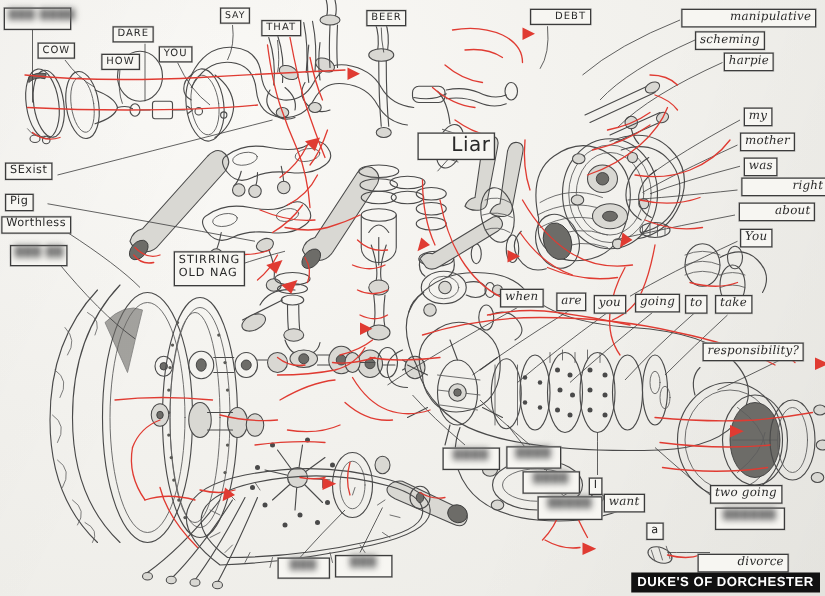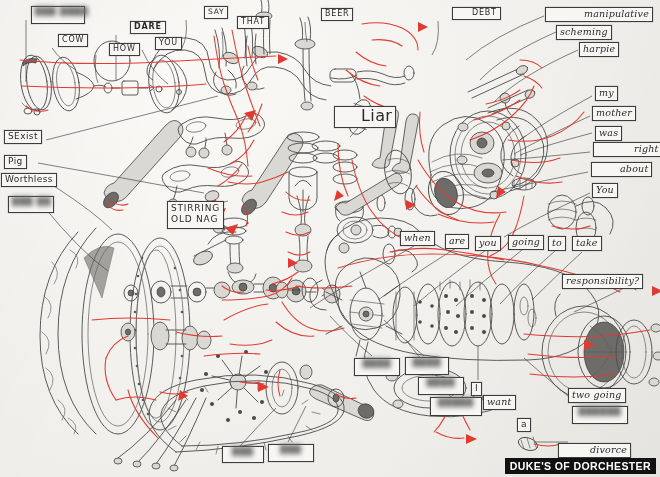--- a/index.html
+++ b/index.html
@@ -37,21 +37,21 @@
     border:1.1px solid #3c3c3c;
     color:#2a2a2a;
     font-family:"DejaVu Sans", sans-serif;
     font-size:9px;
     line-height:1.05;
     padding:1px 3px 2px 3px;
     white-space:nowrap;
     letter-spacing:0.4px;
     box-shadow:0 0 0 0.4px rgba(60,60,60,0.25);
   }
-  .lbl.caps{text-transform:uppercase;font-size:8px;letter-spacing:0.8px;margin-left:28px;}
+  .lbl.caps{text-transform:uppercase;font-size:8px;letter-spacing:0.8px;}
   .lbl.script{font-family:"DejaVu Serif", serif;font-style:italic;font-size:9.5px;letter-spacing:0.2px;}
   .lbl.two{line-height:1.25;white-space:pre-line;font-size:9px;}
   .lbl.tiny{font-size:7.5px;}
   .lbl.big{font-size:16px;padding-left:26px;}
 
   
   .lbl.redacted{
     color:transparent;
     position:absolute;
   }
@@ -641,21 +641,21 @@
       <path d="M418 22 l10 5 -10 5z"></path>
     </g>
   </svg>
 
   <div id="labels-layer">
       <div class="lbl caps redacted" style="left: 3px; top: 6px; width: 46px; height: 13px;">
         <span class="blurtxt">███ ████</span>
       </div>
       <div class="lbl caps" style="left: 30px; top: 34px;">COW</div>
       <div class="lbl caps" style="left: 81px; top: 43px;">HOW</div>
-      <div class="lbl caps" style="left: 102px; top: 21px; font-weight: bold;">DARE</div>
+      <div class="lbl caps" style="left: 90px; top: 21px;">DARE</div>
       <div class="lbl caps" style="left: 127px; top: 37px;">YOU</div>
       <div class="lbl caps tiny" style="left: 176px; top: 6px;">SAY</div>
       <div class="lbl caps" style="left: 209px; top: 16px;">THAT</div>
       <div class="lbl caps" style="left: 293px; top: 8px;">BEER</div>
       <div class="lbl caps" style="left: 424px; top: 7px; padding-left: 19px;">DEBT</div>
       <div class="lbl script" style="left: 545px; top: 7px; padding-left: 38px;">manipulative</div>
       <div class="lbl script" style="left: 556px; top: 25px;">scheming</div>
       <div class="lbl script" style="left: 579px; top: 42px;">harpie</div>
       <div class="lbl " style="left: 4px; top: 130px;">SExist</div>
       <div class="lbl " style="left: 4px; top: 155px;">Pig</div>

